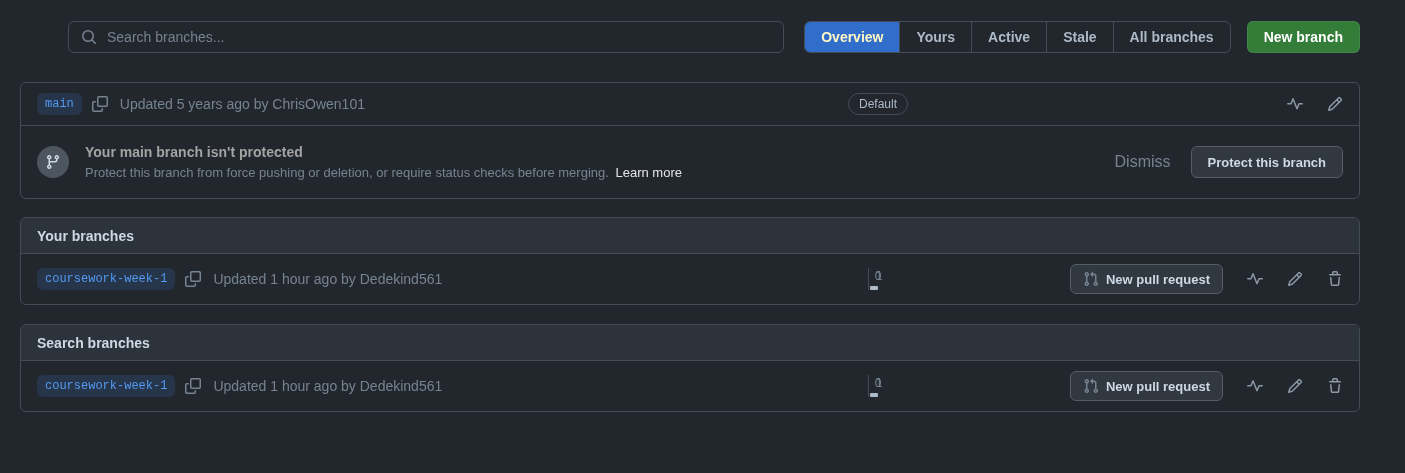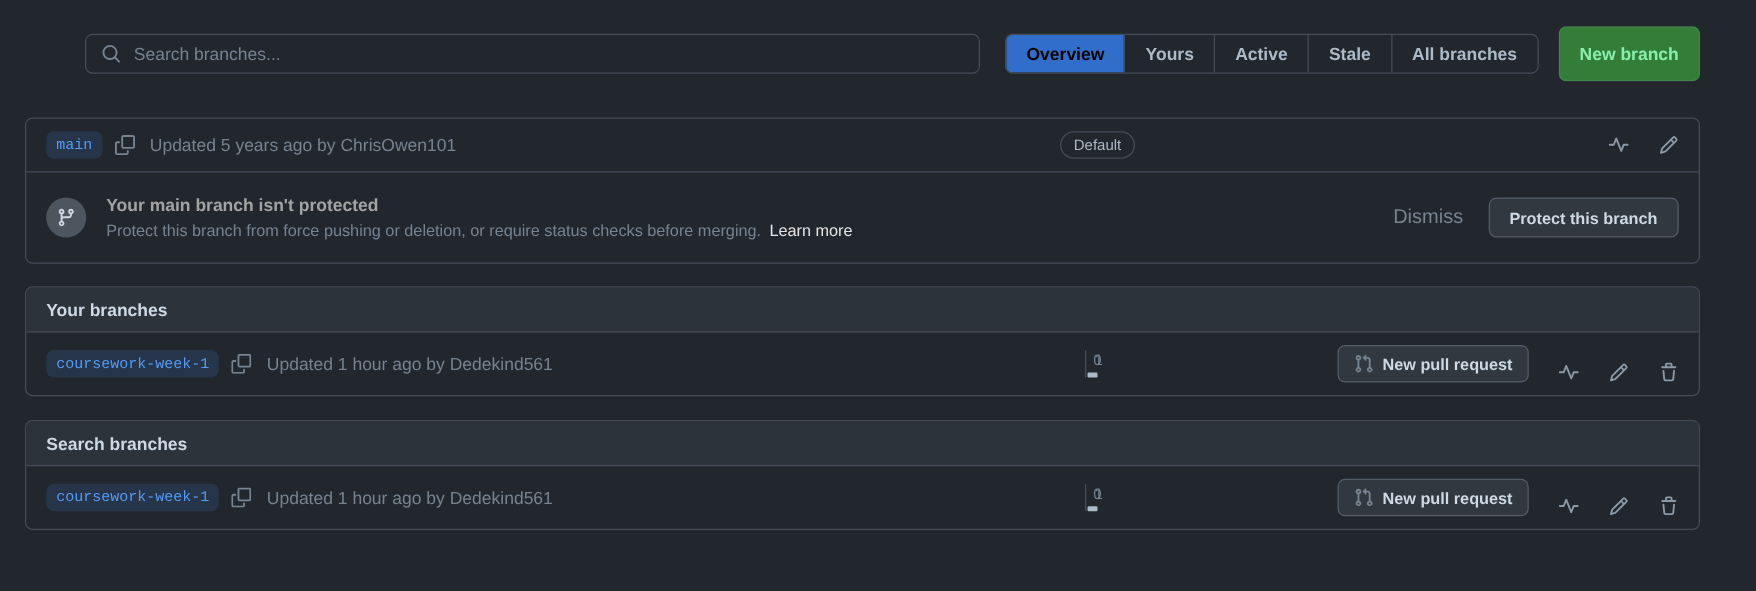--- a/index.html
+++ b/index.html
@@ -29,24 +29,24 @@
   .tabs {
     display: flex; margin-left: 20px; border: 1px solid #444c56;
     border-radius: 6px; overflow: hidden; height: 32px; flex: 0 0 auto;
   }
   .tab {
     display: flex; align-items: center; padding: 0 16px;
     font-weight: 700; font-size: 14px; color: #adbac7; cursor: pointer;
     border-left: 1px solid #444c56; background: transparent; white-space: nowrap;
   }
   .tab:first-child { border-left: none; }
-  .tab.selected { background: #316dca; color: #000000; }
+  .tab.selected { background: #316dca; color: #fef9c3; }
   .btn-green {
-    margin-left: 16px; height: 44px; padding: 0 16px; flex: 0 0 auto;
-    background: #347d39; color: #86efac; font-weight: 700; font-size: 14px;
+    margin-left: 16px; height: 32px; padding: 0 16px; flex: 0 0 auto;
+    background: #347d39; color: #ffffff; font-weight: 700; font-size: 14px;
     border: 1px solid rgba(205,217,229,0.1); border-radius: 6px; cursor: pointer;
     font-family: "Liberation Sans", sans-serif;
   }
 
   
   .card {
     border: 1px solid #444c56; border-radius: 6px; margin-bottom: 18px;
     background: #22272e; overflow: hidden;
   }
   .card-2 { margin-bottom: 19px; }
@@ -59,21 +59,21 @@
   .card-header .hdr-icon { width: 16px; height: 16px; color: #768390; cursor: pointer; }
 
   .branch-row {
     display: grid; grid-template-columns: 1fr 90px 420px;
     align-items: center; padding: 0 16px;
   }
   .row-h42 { height: 42px; }
   .row-h50 { height: 50px; }
   .cell-left { display: flex; align-items: center; min-width: 0; }
   .cell-mid  { display: flex; justify-content: center; align-items: center; }
-  .cell-right{ display: flex; justify-content: flex-end; align-items: flex-end; gap: 24px; }
+  .cell-right{ display: flex; justify-content: flex-end; align-items: center; gap: 24px; }
 
   .branch-pill {
     font-family: "Liberation Mono", "DejaVu Sans Mono", monospace;
     font-size: 12px; color: #539bf5; background: rgba(65,132,228,0.15);
     padding: 4px 8px; border-radius: 6px; text-decoration: none; cursor: pointer;
     white-space: nowrap;
   }
   .icon-btn {
     background: none; border: none; padding: 0; cursor: pointer;
     color: #768390; display: flex; align-items: center;

